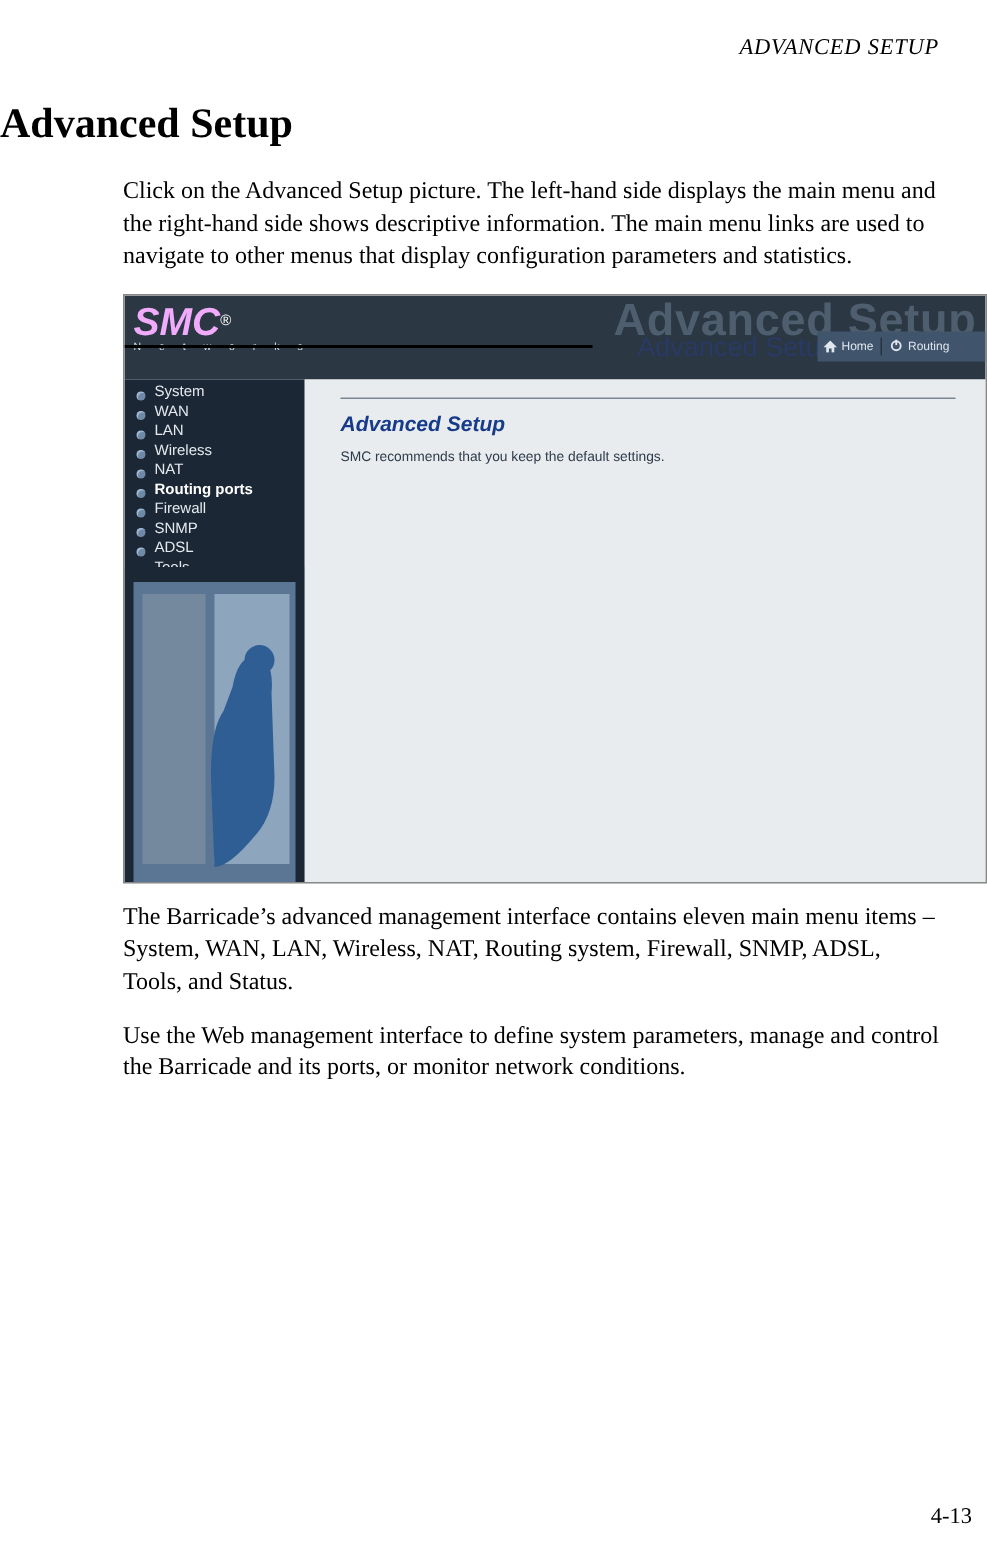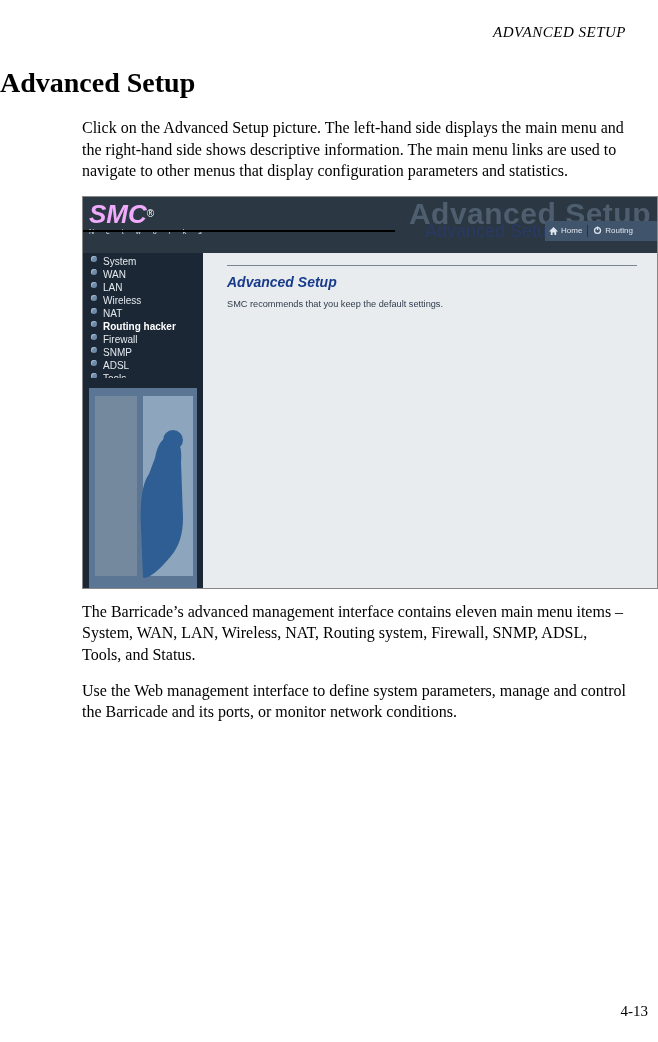--- a/index.html
+++ b/index.html
@@ -25,21 +25,21 @@
   .crumbbar { position: absolute; right: 0; top: 24px; height: 20px; width: 112px; background: #40546c; display: flex; align-items: center; gap: 2px; padding: 0 4px; }
   .crumb { color: #dfe6ee; font-size: 8px; display: inline-flex; align-items: center; gap: 3px; }
   .crumb-sep { width: 1px; height: 12px; background: #27343f; margin: 0 3px; }
   .home-icon { width: 9px; height: 8px; display: inline-block; }
   .home-icon svg { display: block; }
   .power-icon { width: 9px; height: 9px; display: inline-block; }
 
   .fig-body { position: absolute; top: 56px; left: 0; right: 0; bottom: 0; display: flex; }
 
   .sidebar { width: 120px; background: #1b2735; padding-top: 2px; position: relative; height: 100%; }
-  .side-item { display: flex; align-items: flex-start; font-size: 10px; color: #e3e9ef; padding: 1px 0 1px 8px; cursor: pointer; }
+  .side-item { display: flex; align-items: flex-end; font-size: 10px; color: #e3e9ef; padding: 1px 0 1px 8px; cursor: pointer; }
   .side-item.active { font-weight: bold; color: #fff; }
   .bullet { width: 6px; height: 6px; border-radius: 50%; background: #6f8aa7; margin-right: 6px; flex-shrink: 0; box-shadow: inset 1px 1px 0 #9fb7d0; }
   .side-illus { position: absolute; left: 0; bottom: 0; width: 120px; height: 210px; overflow: hidden; }
   .side-illus svg { display: block; }
 
   .content-pane { flex: 1; background: #e8ecef; padding: 12px 20px 12px 24px; }
   .content-rule { border: none; border-top: 1px solid #7a8594; margin: 0 0 8px 0; }
   .content-title { color: #173a8a; font-family: Arial, sans-serif; font-weight: bold; font-style: italic; font-size: 14px; margin-bottom: 8px; }
   .content-text { color: #2f3b4a; font-size: 9.2px; line-height: 1.4; margin-bottom: 10px; }
 </style>
@@ -105,21 +105,21 @@
           <div class="side-item">
               <span class="bullet"></span>
               <span>Wireless</span>
             </div>
           <div class="side-item">
               <span class="bullet"></span>
               <span>NAT</span>
             </div>
           <div class="side-item active">
               <span class="bullet"></span>
-              <span>Routing hacker</span>
+              <span>Routing ports</span>
             </div>
           <div class="side-item">
               <span class="bullet"></span>
               <span>Firewall</span>
             </div>
           <div class="side-item">
               <span class="bullet"></span>
               <span>SNMP</span>
             </div>
           <div class="side-item">

